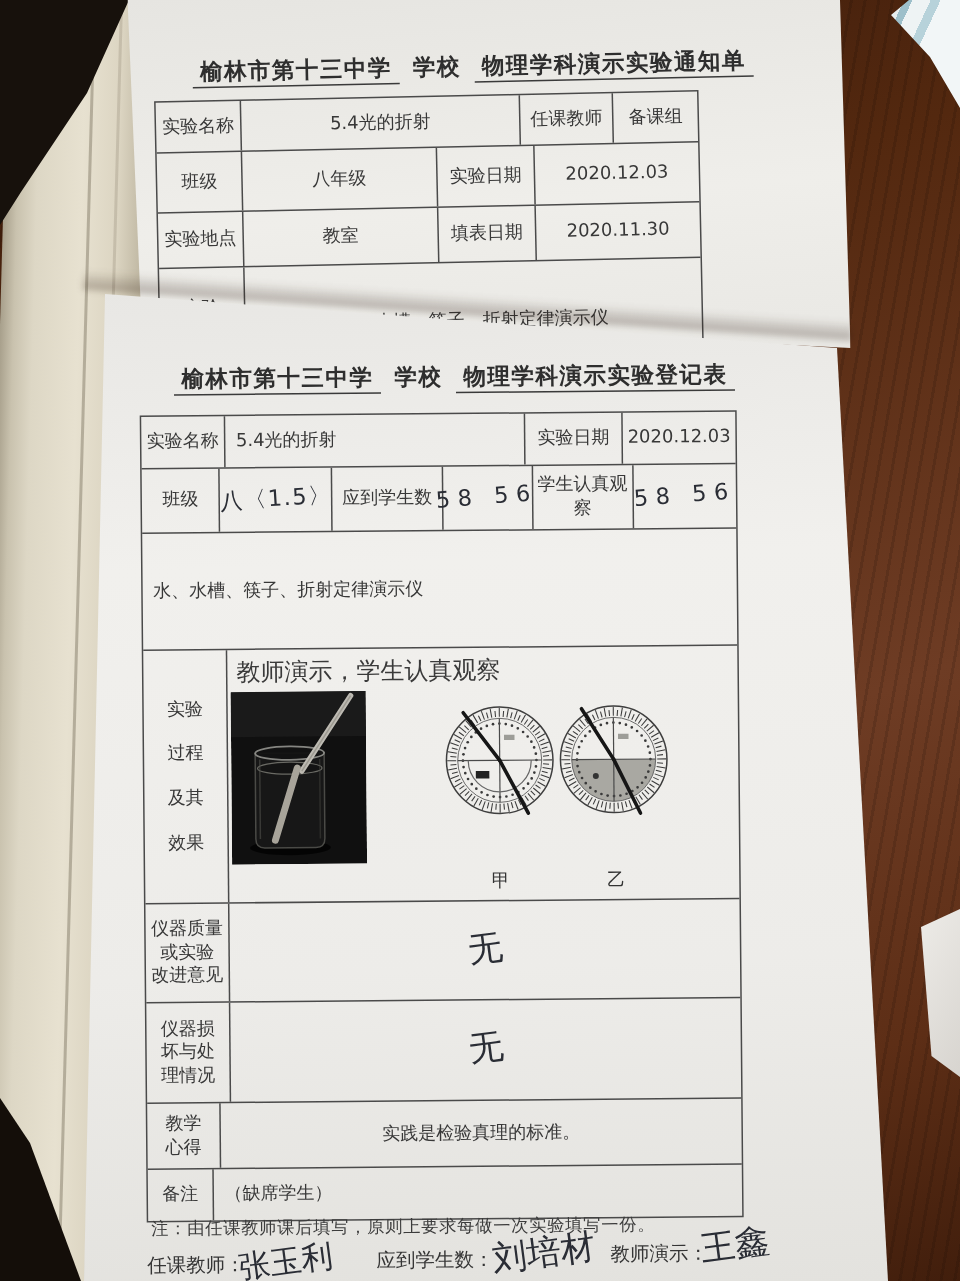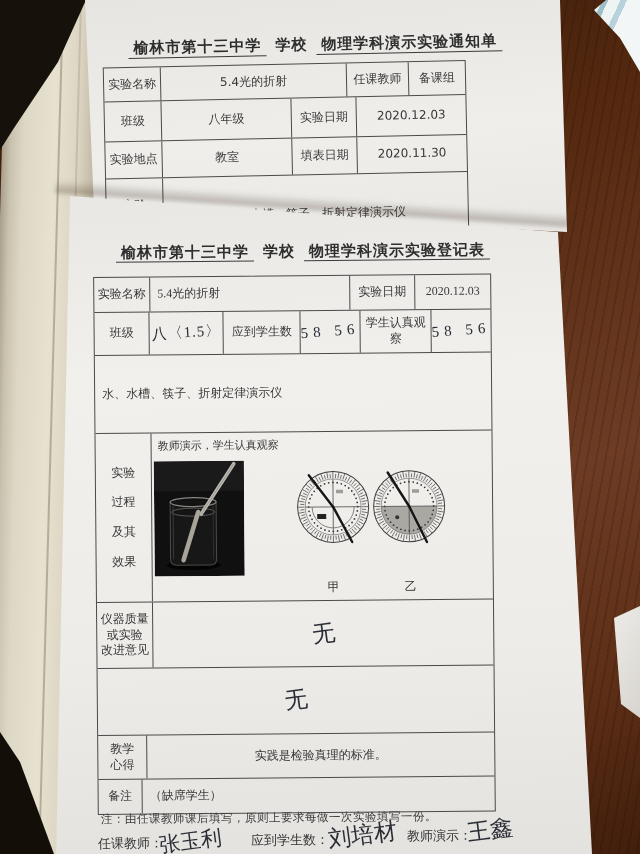--- a/index.html
+++ b/index.html
@@ -46,21 +46,20 @@
     clip-path:polygon(7px 0,482px 0,489px 232px,16px 208px);
     background:linear-gradient(175deg,#e6e5e1 0%,#efeeea 55%,#e8e7e3 100%);
     filter:drop-shadow(-3px 2px 3px rgba(20,10,5,.5));
   }
   .pt-content{position:absolute;inset:0;transform:rotate(-1.2deg);transform-origin:100px 80px;color:#383838;}
   .paper-bottom{
     position:absolute;left:52px;top:192px;width:546px;height:662px;z-index:5;
     clip-path:polygon(18px 4px,506px 40px,540px 662px,4px 662px);
     background:linear-gradient(178deg,#e8e7e4 0%,#f1f0ed 28%,#edece9 68%,#e3e2de 100%);
     filter:drop-shadow(-3px 2px 4px rgba(20,10,5,.45));
-    font-family:Liberation Serif, serif;
   }
   .pb-content{position:absolute;inset:0;transform:rotate(-0.5deg);transform-origin:40px 300px;color:#383838;}
   
   .doc-title{position:absolute;text-align:center;font-weight:bold;font-size:15px;letter-spacing:1px;color:#2e2e2e;white-space:nowrap;}
   .u{border-bottom:1.5px solid #3a3a3a;padding:0 5px 1px;}
   .mid{margin:0 9px;}
   
   .tbl{position:absolute;border:1px solid #4a4a4a;}
   .trow{display:flex;border-bottom:1px solid #4a4a4a;}
   .trow.last{border-bottom:none;}
@@ -71,21 +70,21 @@
   .tc.col{flex-direction:column;}
   .grow{flex:1;}
   
   .hw{color:#2a2d35;white-space:nowrap;font-weight:500;}
   .hw-class{font-size:15px;transform:rotate(-3deg);letter-spacing:1px;}
   .hw-num{font-size:15px;transform:rotate(-4deg);letter-spacing:5px;}
   .hw-none{font-size:23px;transform:rotate(-7deg);}
   .hw-name{position:absolute;font-size:21px;transform:rotate(-7deg);}
   
   .r4cell{position:relative;}
-  .r4note{position:absolute;left:6px;top:5px;font-size:11px;color:#3a3a3a;white-space:nowrap;}
+  .r4note{position:absolute;left:6px;top:5px;font-size:16px;color:#3a3a3a;white-space:nowrap;}
   .figlabel{position:absolute;width:30px;text-align:center;font-size:12px;color:#333;}
   .sigline{position:absolute;font-size:13px;color:#353535;white-space:nowrap;}
   .footnote{position:absolute;font-size:11.5px;color:#3c3c3c;white-space:nowrap;letter-spacing:.5px;}
 </style>
 </head>
 <body>
 
 <div class="desk"></div>
 <div class="notebook">
   <div class="crease" style="left:56px"></div>
@@ -438,20 +437,25 @@
           <span>仪器质量</span>
           <span>或实验</span>
           <span>改进意见</span>
         </div>
         <div class="tc end grow">
             <span class="hw hw-none">无</span>
           </div>
       </div>
 
       <div class="trow" style="height:66px">
+        <div class="tc col" style="width:56px">
+          <span>仪器损</span>
+          <span>坏与处</span>
+          <span>理情况</span>
+        </div>
         <div class="tc end grow">
             <span class="hw hw-none">无</span>
           </div>
       </div>
 
       <div class="trow" style="height:43px">
         <div class="tc col" style="width:49px">
           <span>教学</span>
           <span>心得</span>
         </div>

